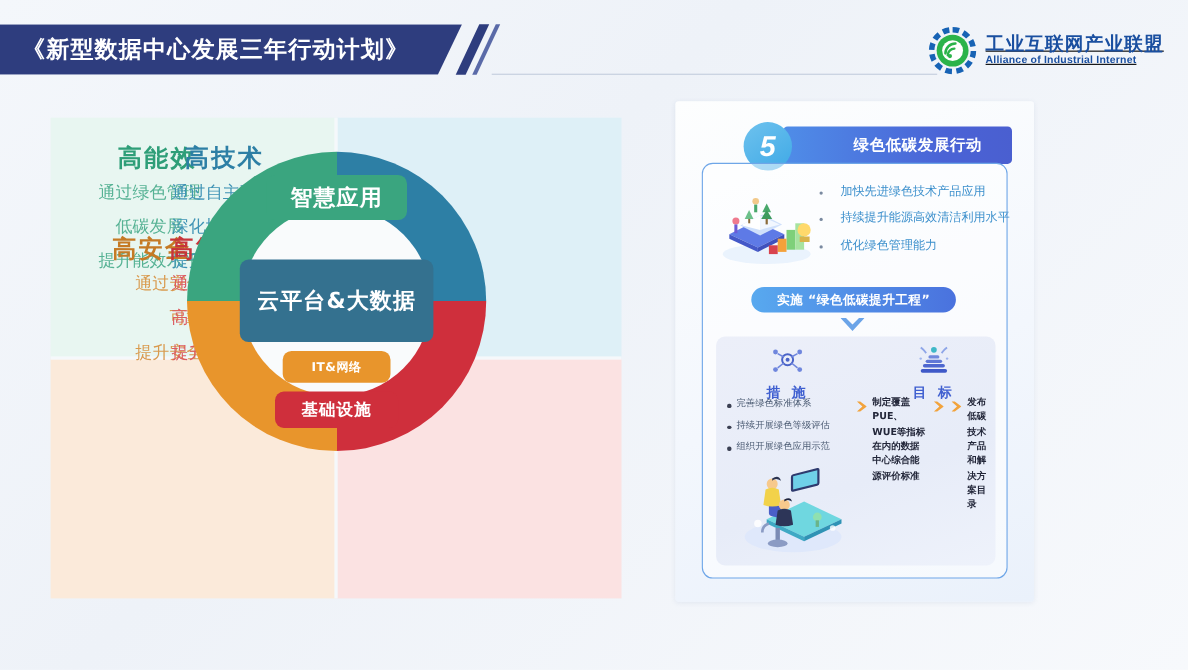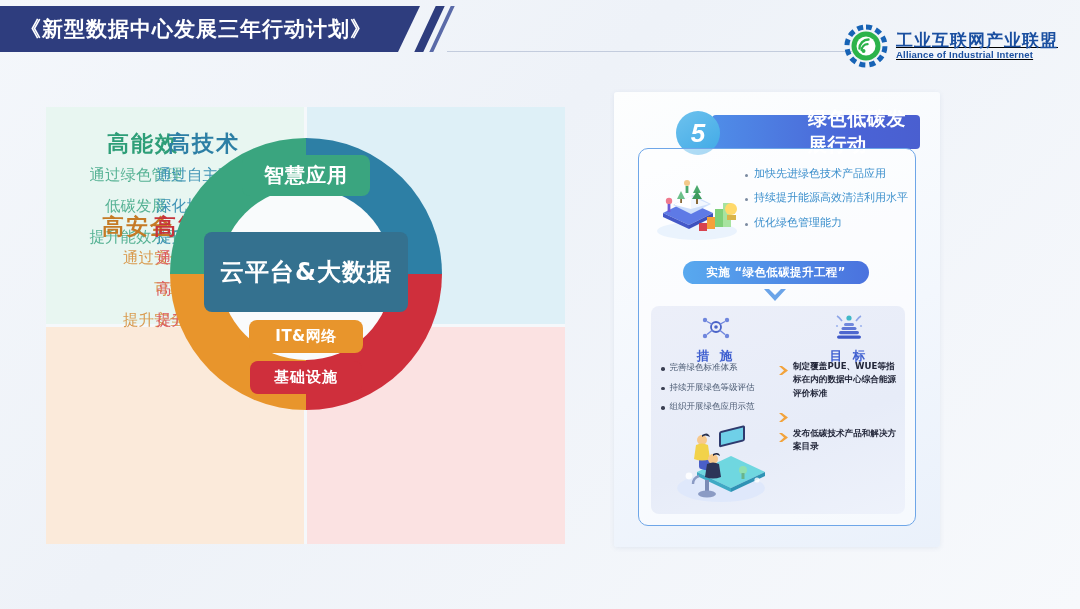--- a/index.html
+++ b/index.html
@@ -4,21 +4,21 @@
 <style>
   html,body{margin:0;padding:0;}
   body{
     width:1080px;height:609px;overflow:hidden;
     font-family:"Liberation Sans","DejaVu Sans",sans-serif;
     background:linear-gradient(135deg,#f4f7fb 0%,#eef2f8 40%,#f7f9fc 100%);
     position:relative;
   }
 
   
-  #header{position:absolute;left:0;top:6px;width:1080px;height:46px;}
+  #header{position:absolute;left:0;top:22px;width:1080px;height:46px;}
   #title-ribbon{
     position:absolute;left:0;top:0;height:46px;width:420px;
     background:#2e3d7e;
     clip-path:polygon(0 0,420px 0,398px 46px,0 46px);
     display:flex;align-items:center;
   }
   #title-text{
     color:#ffffff;font-size:21px;font-weight:bold;letter-spacing:1px;
     margin-left:20px;white-space:nowrap;
     font-family:"DejaVu Sans","Liberation Sans",sans-serif;
@@ -75,49 +75,49 @@
               background:#f9fbfc;}
 
   #pill-stack{position:absolute;left:0;top:0;width:272px;height:272px;
               display:flex;flex-direction:column;align-items:center;justify-content:center;gap:8px;}
   .pill{
     color:#fff;font-weight:bold;border-radius:8px;text-align:center;
     font-family:"DejaVu Sans","Liberation Sans",sans-serif;
     display:flex;align-items:center;justify-content:center;white-space:nowrap;
   }
   #pill-0{background:#3aa57f;font-size:20px;padding:7px 22px;letter-spacing:1px;}
-  #pill-1{background:#34718f;font-size:24px;padding:24px 16px;letter-spacing:1px;margin-top:28px;}
-  #pill-2{background:#e8952c;font-size:15px;padding:7px 26px;letter-spacing:.5px;}
+  #pill-1{background:#34718f;font-size:20px;padding:24px 16px;letter-spacing:1px;margin-top:28px;}
+  #pill-2{background:#e8952c;font-size:11px;padding:7px 26px;letter-spacing:.5px;}
   #pill-3{background:#cf2f3c;font-size:15px;padding:7px 24px;letter-spacing:1px;}
 
   
   #right-panel{position:absolute;left:614px;top:92px;width:326px;height:455px;
     background:linear-gradient(160deg,#fdfefe 0%,#f3f7fd 55%,#eaf1fb 100%);
     border-radius:3px;box-shadow:0 1px 5px rgba(80,110,160,.10);}
 
   #badge-row{position:absolute;left:62px;top:19px;height:42px;}
   #badge-bar{position:absolute;left:36px;top:4px;width:208px;height:34px;border-radius:4px;
     background:linear-gradient(90deg,#4f8de8 0%,#4a63d6 70%,#4a5fd0 100%);
     display:flex;align-items:center;}
-  #badge-bar-label{color:#fff;font-size:19px;font-weight:bold;letter-spacing:.6px;margin-left:96px;
+  #badge-bar-label{color:#fff;font-size:14px;font-weight:bold;letter-spacing:.6px;margin-left:64px;
      font-family:"DejaVu Sans","Liberation Sans",sans-serif;}
   #badge-circle{position:absolute;left:0;top:0;width:44px;height:44px;border-radius:50%;
     background:linear-gradient(145deg,#6ec2ee,#3fa9e6);
     display:flex;align-items:center;justify-content:center;}
   #badge-num{color:#fff;font-size:26px;font-weight:bold;font-style:italic;line-height:1;}
 
   #card{position:absolute;left:24px;top:56px;width:278px;height:378px;
         border:1.5px solid #6ea6e8;border-radius:10px;background:rgba(255,255,255,.55);
         box-sizing:border-box;}
 
   #illus-top{position:absolute;left:14px;top:16px;width:88px;height:78px;}
 
   #top-bullets{position:absolute;left:106px;top:18px;width:162px;
     display:flex;flex-direction:column;gap:10px;}
-  .tb-row{display:flex;align-items:flex-start;gap:6px;}
+  .tb-row{display:flex;align-items:flex-start;gap:16px;}
   .tb-dot{width:3px;height:3px;border-radius:50%;background:#7a8aa0;margin-top:7px;flex:none;}
   .tb-text{font-size:11px;color:#3b8fcc;line-height:1.3;white-space:nowrap;
     font-family:"DejaVu Sans","Liberation Sans",sans-serif;}
 
   #impl-pill{position:absolute;left:44px;top:112px;width:186px;height:23px;border-radius:12px;
     background:linear-gradient(90deg,#58a9ef,#4a72de);display:flex;align-items:center;justify-content:center;}
   #impl-text{color:#fff;font-size:11.5px;font-weight:bold;letter-spacing:.4px;white-space:nowrap;
     font-family:"DejaVu Sans","Liberation Sans",sans-serif;}
 
   #chevron{position:absolute;left:125px;top:140px;width:22px;height:14px;}
@@ -130,21 +130,21 @@
   #col-head-b{left:161px;top:8px;width:74px;}
   .col-title{font-size:12.5px;font-weight:bold;color:#3f5fd0;letter-spacing:3px;
     font-family:"DejaVu Sans","Liberation Sans",sans-serif;}
 
   #measures{position:absolute;left:10px;top:56px;width:118px;display:flex;flex-direction:column;gap:9px;}
   .m-row{display:flex;align-items:flex-start;gap:5px;}
   .m-dot{width:3.5px;height:3.5px;border-radius:50%;background:#3a3f52;margin-top:5px;flex:none;}
   .m-text{font-size:8.5px;color:#4a5a72;line-height:1.25;white-space:nowrap;
     font-family:"DejaVu Sans","Liberation Sans",sans-serif;}
 
-  #goals{position:absolute;left:128px;top:54px;width:122px;display:flex;flex-direction:column;gap:7px;}
+  #goals{position:absolute;left:128px;top:54px;width:122px;display:flex;flex-direction:row;gap:7px;}
   .g-row{display:flex;align-items:flex-start;gap:5px;}
   .g-arrow{width:9px;height:11px;flex:none;margin-top:2px;}
   .g-text{font-size:8.6px;color:#23273a;line-height:1.55;font-weight:bold;
     font-family:"DejaVu Sans","Liberation Sans",sans-serif;}
 
   #illus-bottom{position:absolute;left:18px;top:108px;width:104px;height:92px;}
 </style>
 </head>
 <body>
 

